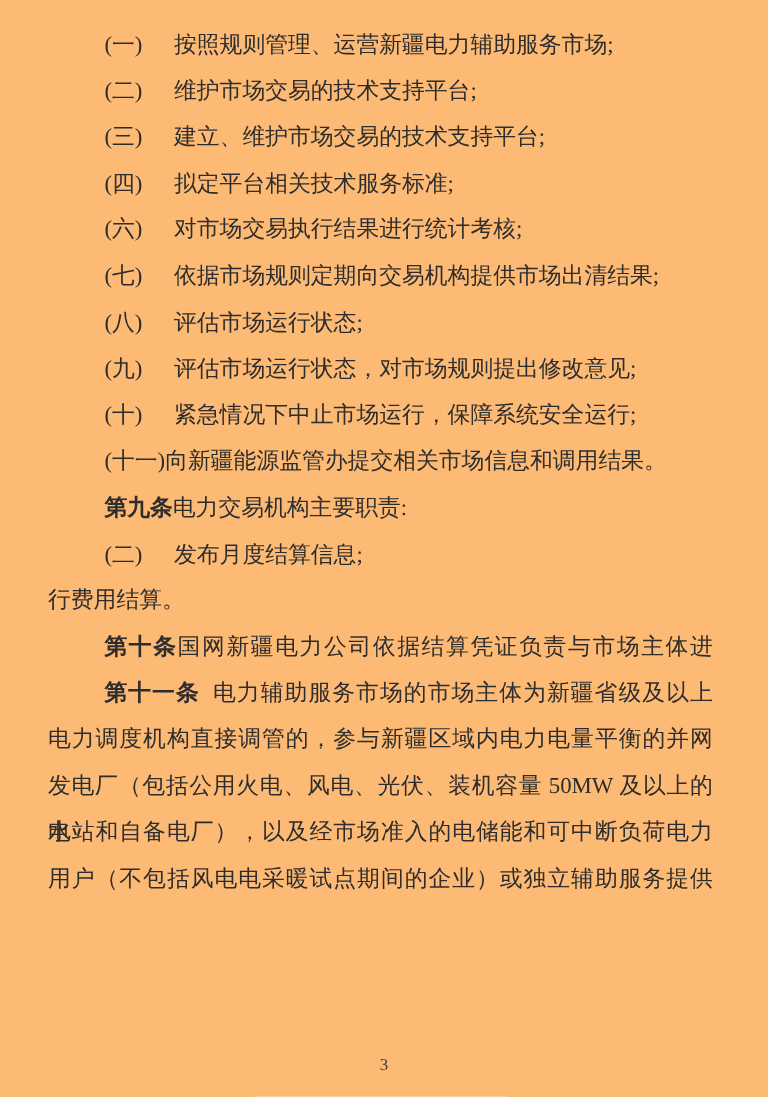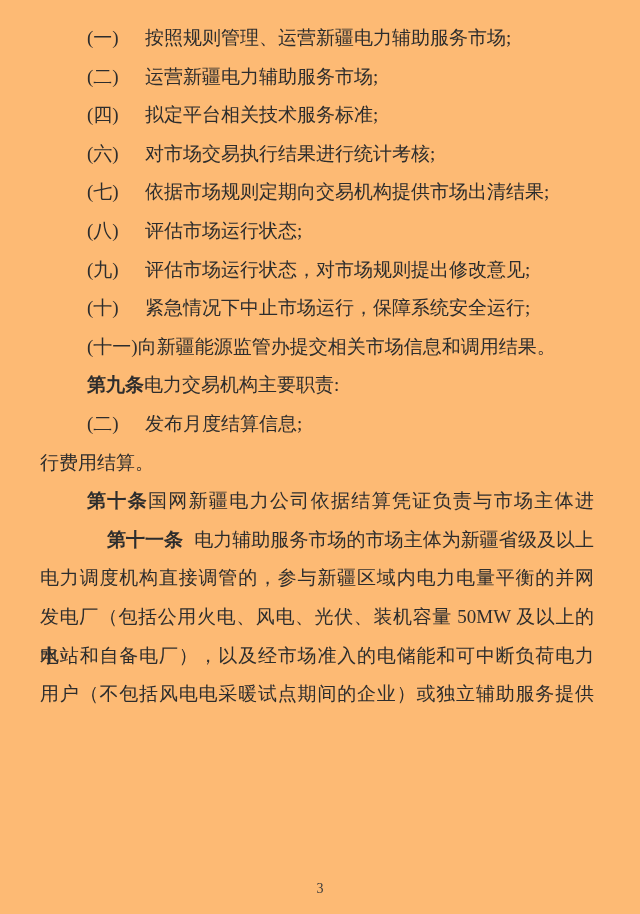--- a/index.html
+++ b/index.html
@@ -30,42 +30,45 @@
   .marker {
     display: inline-block;
     min-width: 58px;
   }
   .just {
     white-space: normal;
     text-align: justify;
     text-align-last: justify;
   }
   .b { font-weight: 700; }
-  .lbl-gap { margin-right: 11px; margin-left: 20px; }
+  .lbl-gap { margin-right: 11px; }
   .pagenum {
     position: absolute;
     left: 0;
     top: 881px;
     width: 100%;
     text-align: center;
     font-size: 14px;
     color: #3a3a3a;
   }
 </style>
 </head>
 <body>
 
 <div class="page">
   <div class="content">
 
     <div class="ln indent">
       <span class="marker">(一)</span><span>按照规则管理、运营新疆电力辅助服务市场;</span>
     </div>
     <div class="ln indent">
-      <span class="marker">(二)</span><span>运营新疆电力辅助服务市场;</span>
+      <span class="marker">(二)</span><span>维护市场交易的技术支持平台;</span>
+    </div>
+    <div class="ln indent">
+      <span class="marker">(三)</span><span>建立、维护市场交易的技术支持平台;</span>
     </div>
     <div class="ln indent">
       <span class="marker">(四)</span><span>拟定平台相关技术服务标准;</span>
     </div>
     <div class="ln indent">
       <span class="marker">(六)</span><span>对市场交易执行结果进行统计考核;</span>
     </div>
     <div class="ln indent">
       <span class="marker">(七)</span><span>依据市场规则定期向交易机构提供市场出清结果;</span>
     </div>

